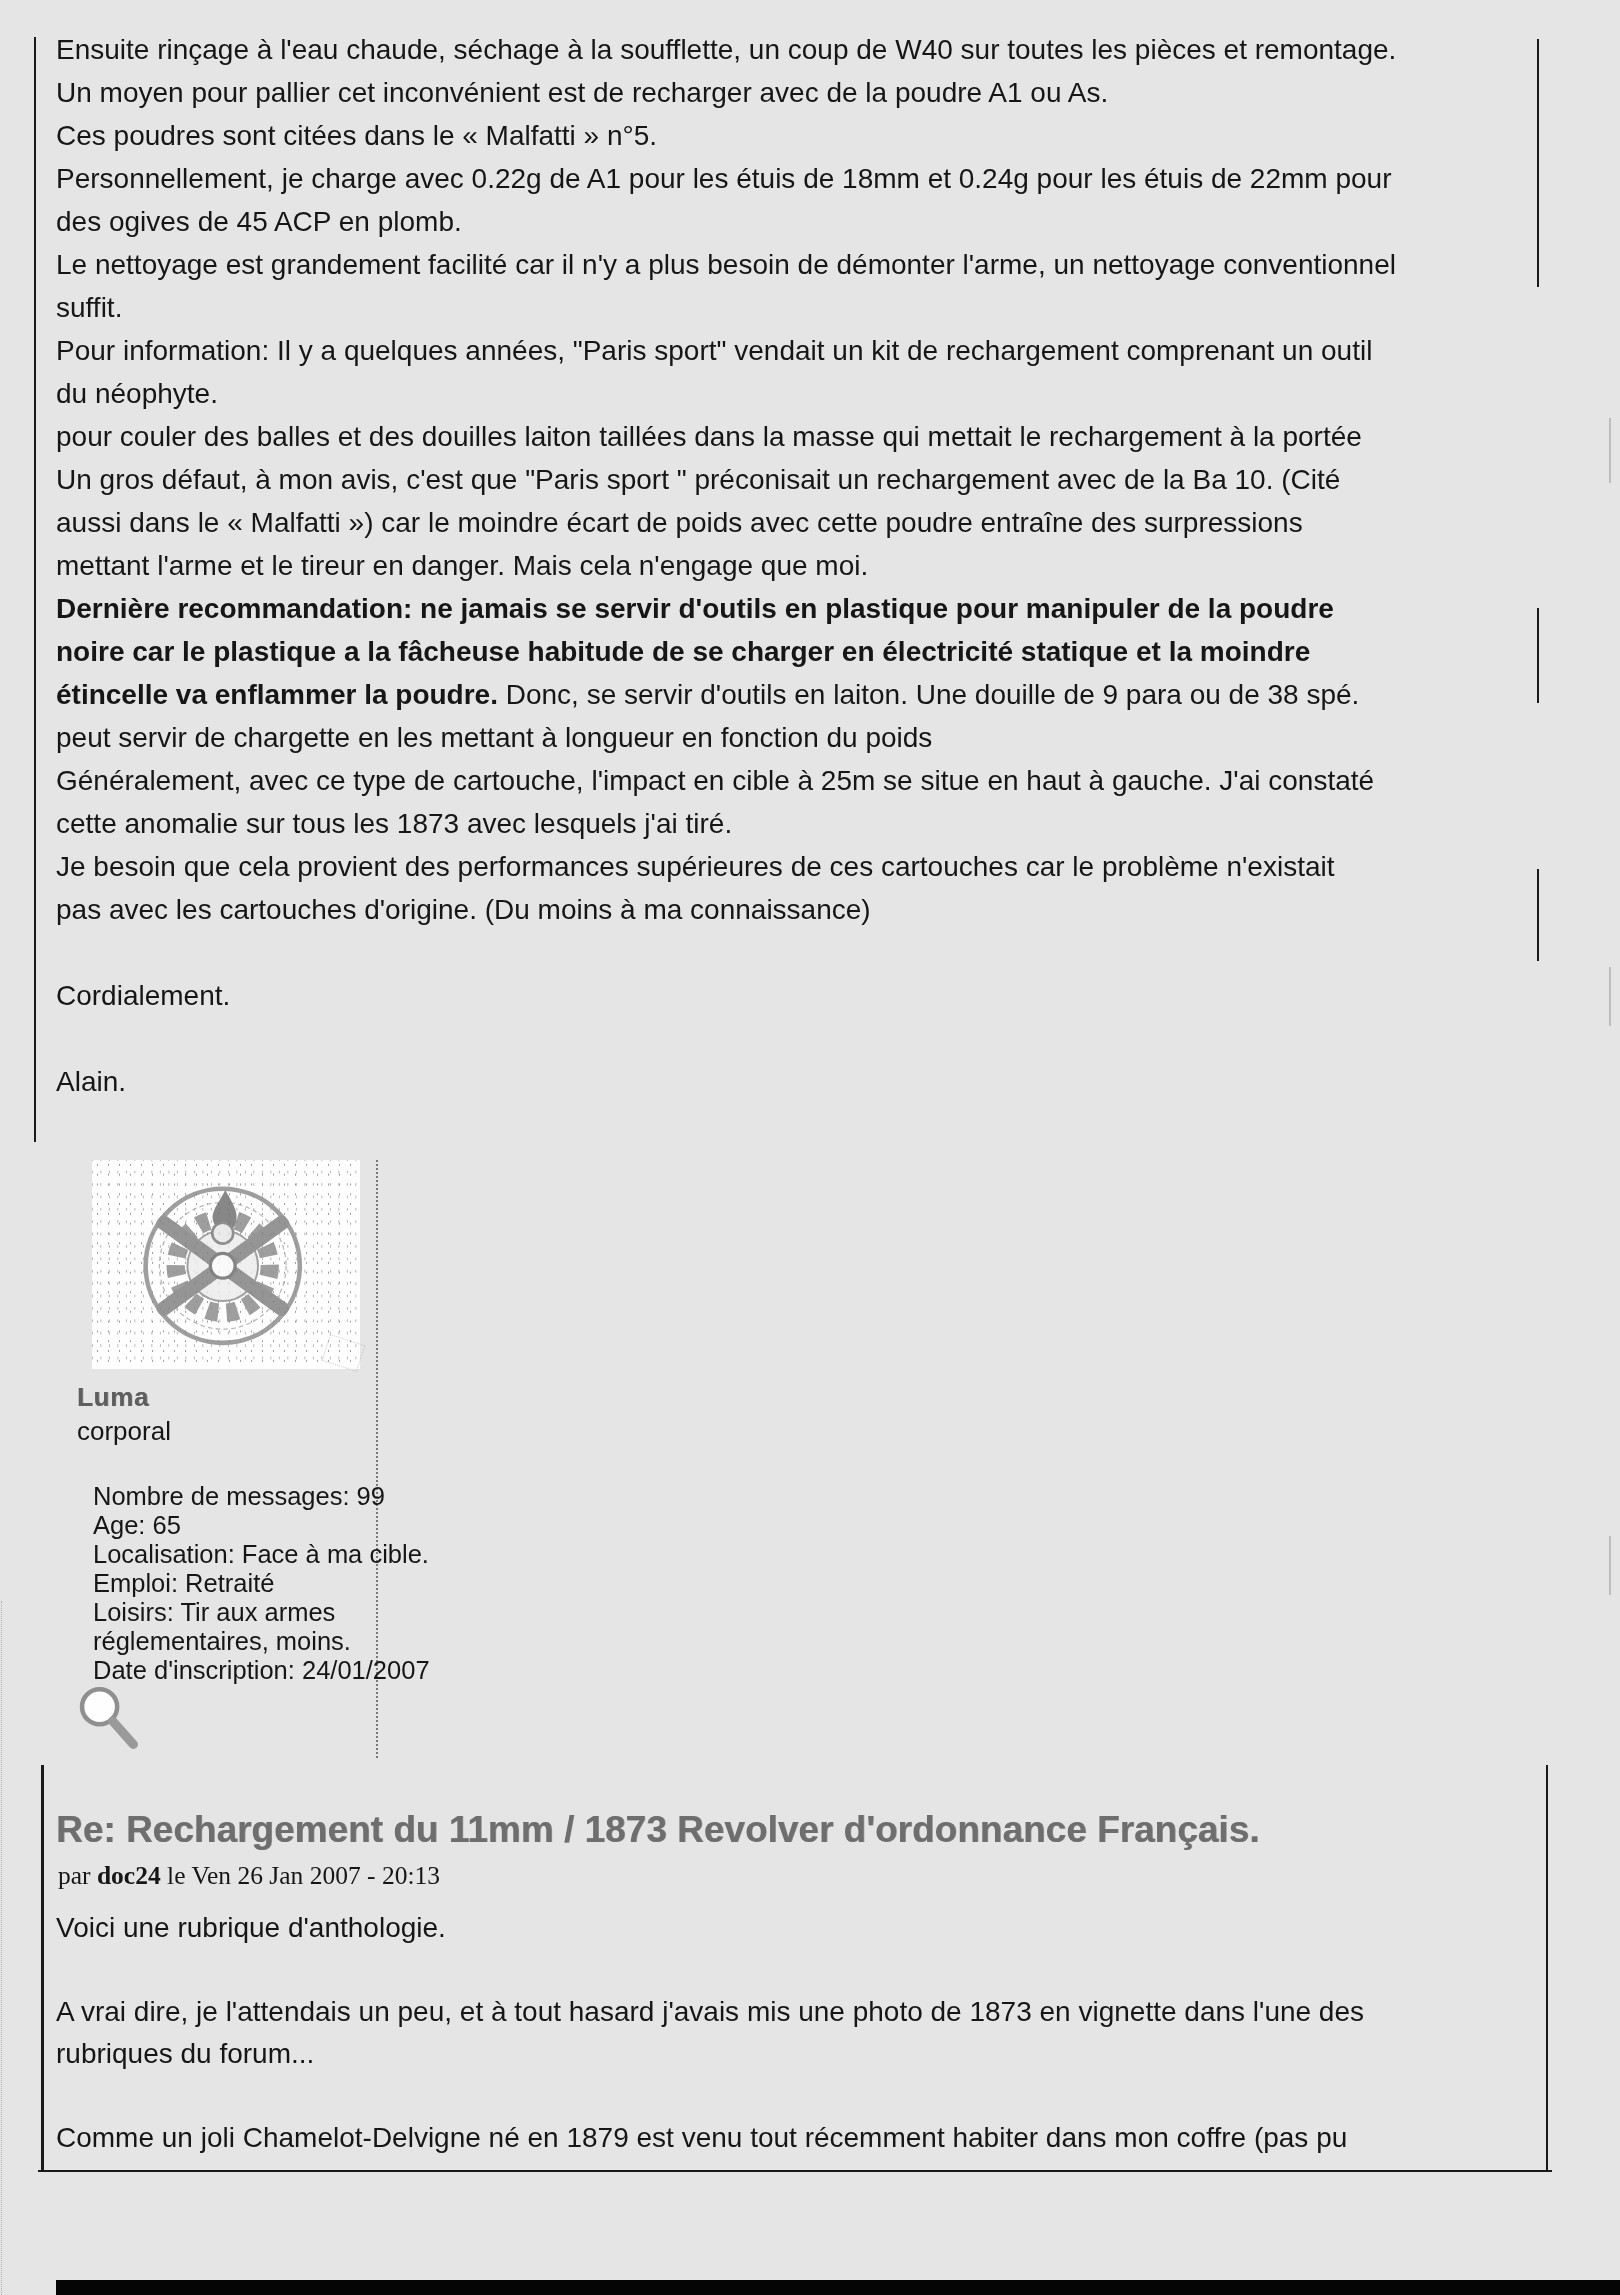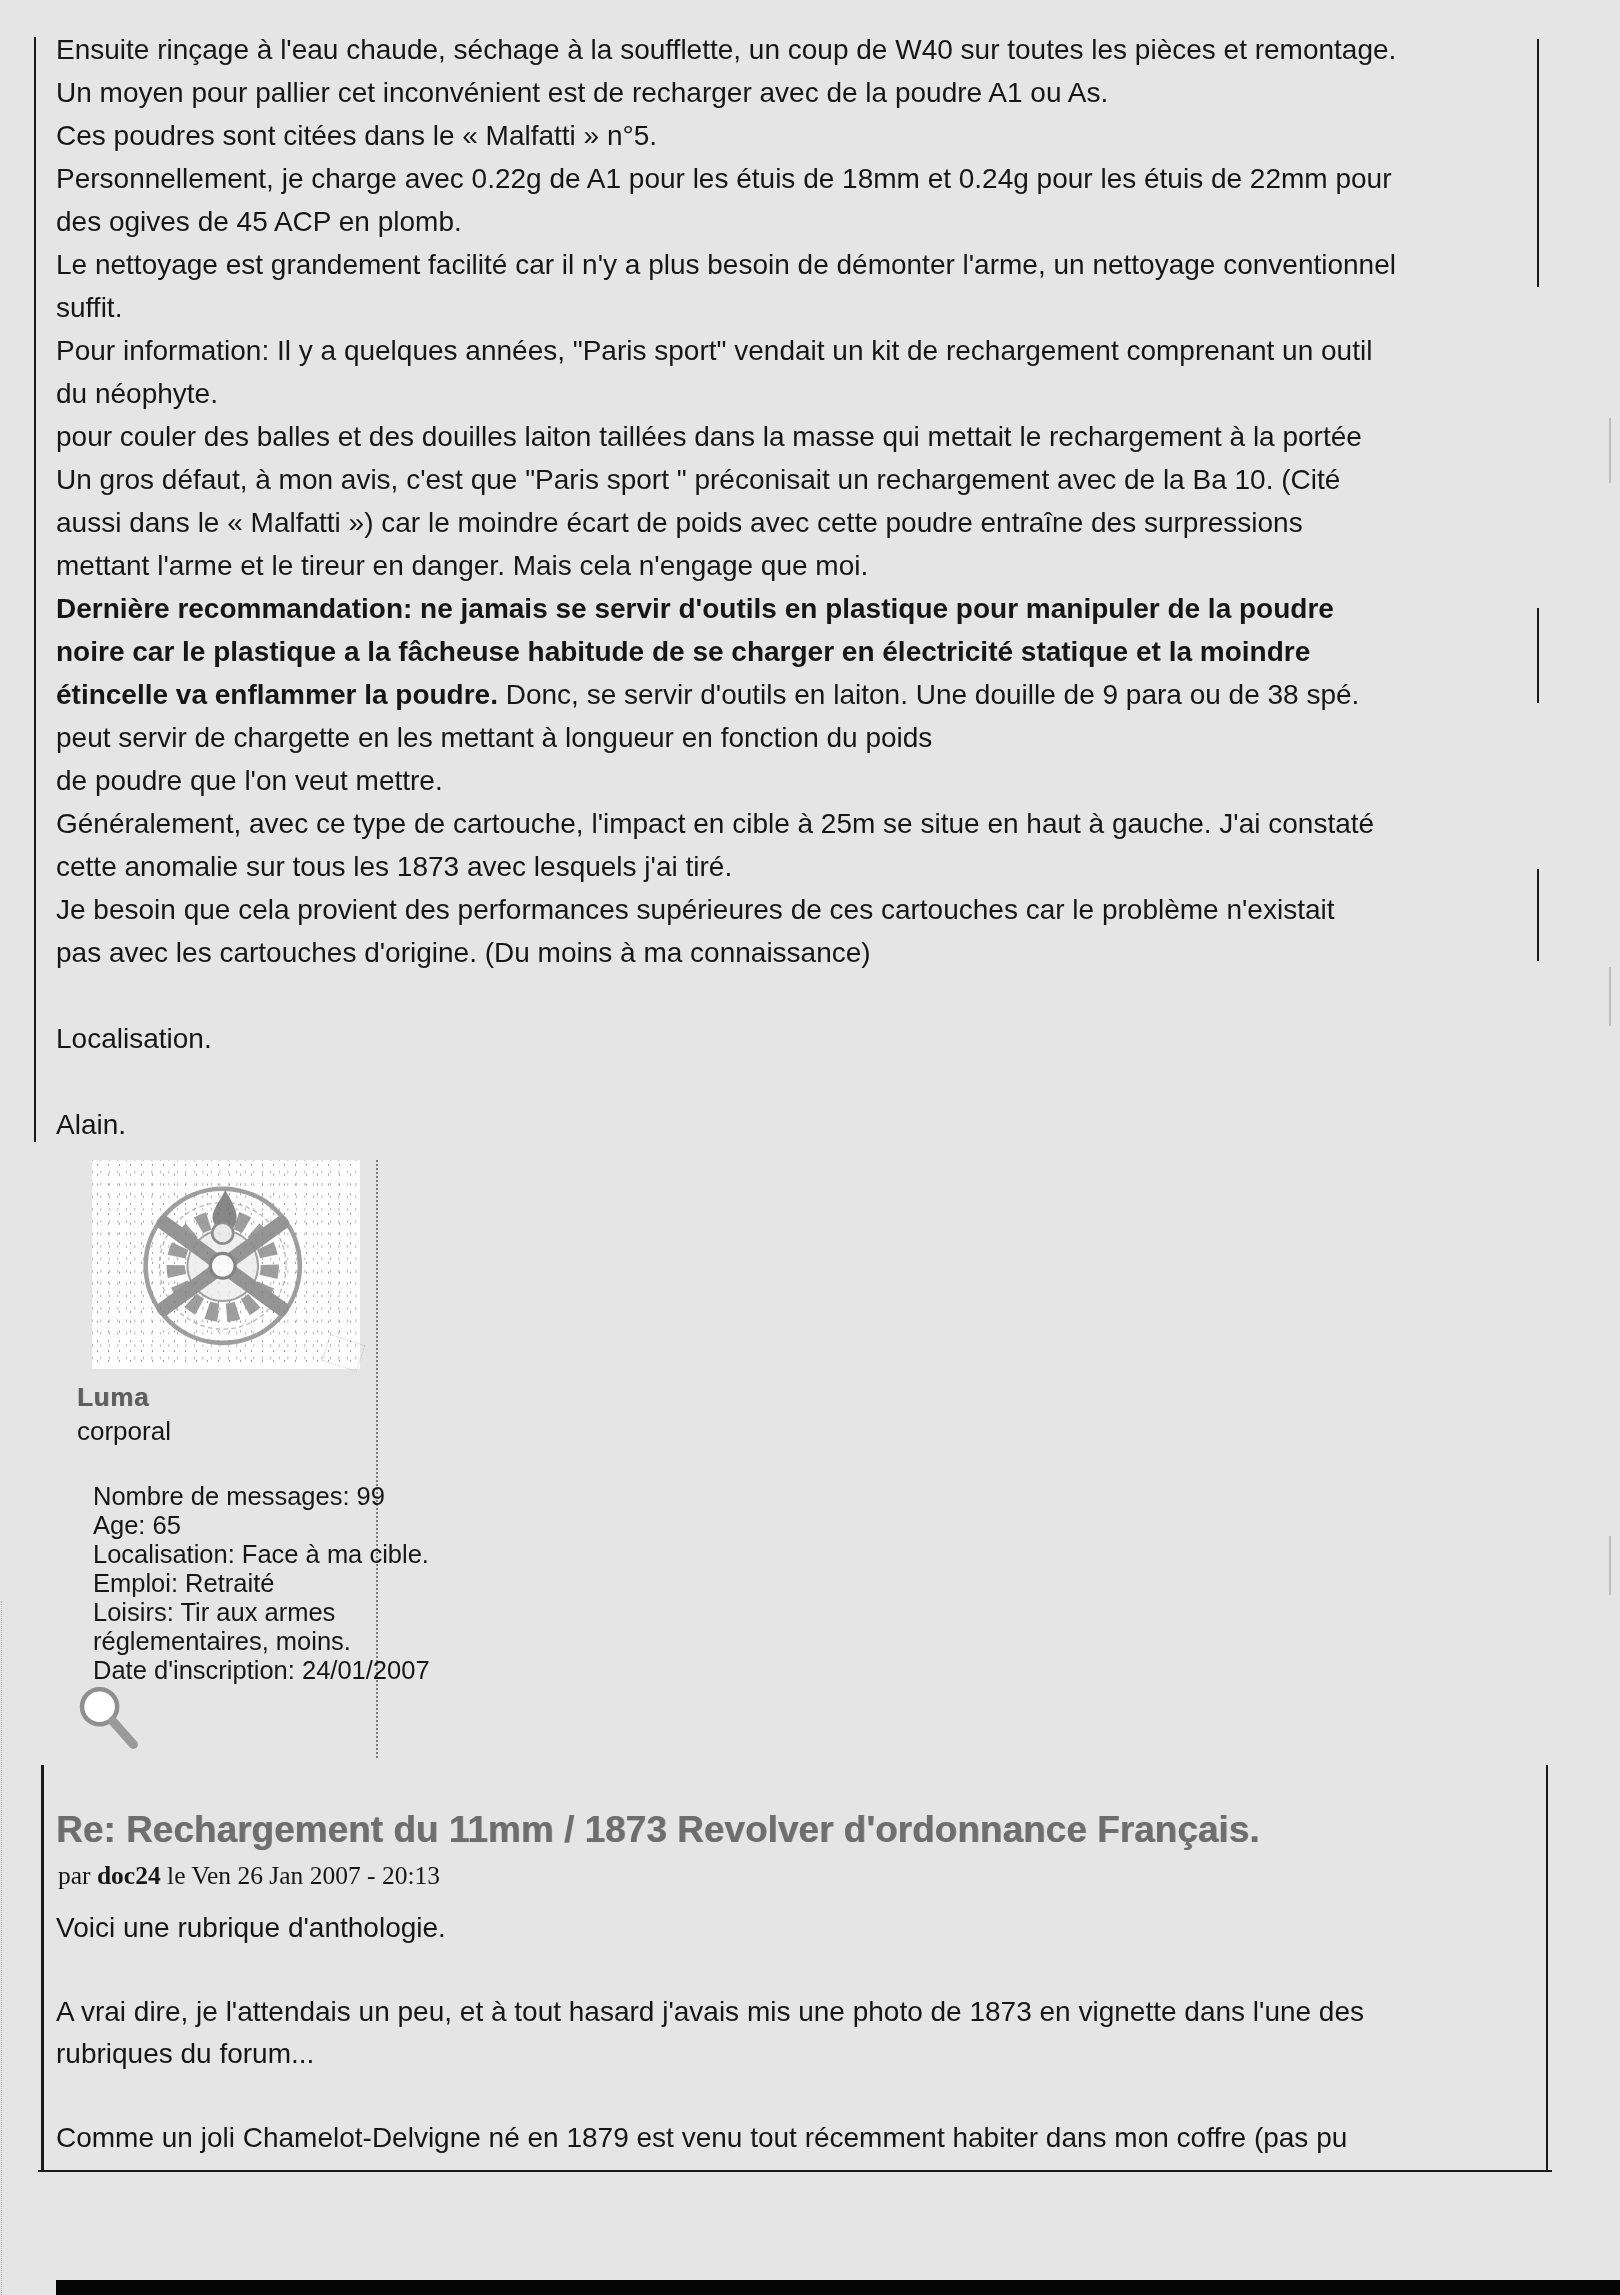--- a/index.html
+++ b/index.html
@@ -71,27 +71,26 @@
     <div class="ln">Pour information: Il y a quelques années, "Paris sport" vendait un kit de rechargement comprenant un outil</div>
     <div class="ln">du néophyte.</div>
     <div class="ln">pour couler des balles et des douilles laiton taillées dans la masse qui mettait le rechargement à la portée</div>
     <div class="ln">Un gros défaut, à mon avis, c'est que "Paris sport " préconisait un rechargement avec de la Ba 10. (Cité</div>
     <div class="ln">aussi dans le « Malfatti ») car le moindre écart de poids avec cette poudre entraîne des surpressions</div>
     <div class="ln">mettant l'arme et le tireur en danger. Mais cela n'engage que moi.</div>
     <div class="ln b">Dernière recommandation: ne jamais se servir d'outils en plastique pour manipuler de la poudre</div>
     <div class="ln b">noire car le plastique a la fâcheuse habitude de se charger en électricité statique et la moindre</div>
     <div class="ln"><span class="b">étincelle va enflammer la poudre.</span><span> Donc, se servir d'outils en laiton. Une douille de 9 para ou de 38 spé.</span></div>
     <div class="ln">peut servir de chargette en les mettant à longueur en fonction du poids</div>
-    <div class="ln">de poudre que l'on veut mettre.</div>
     <div class="ln">Généralement, avec ce type de cartouche, l'impact en cible à 25m se situe en haut à gauche. J'ai constaté</div>
     <div class="ln">cette anomalie sur tous les 1873 avec lesquels j'ai tiré.</div>
     <div class="ln">Je besoin que cela provient des performances supérieures de ces cartouches car le problème n'existait</div>
     <div class="ln">pas avec les cartouches d'origine. (Du moins à ma connaissance)</div>
     <div class="ln"></div>
-    <div class="ln">Localisation.</div>
+    <div class="ln">Cordialement.</div>
     <div class="ln"></div>
     <div class="ln">Alain.</div>
   </div>
 
   <div id="avatar-box">
     <svg width="268" height="209" viewBox="0 0 410 320">
       <circle cx="200" cy="162" r="118" fill="none" stroke="#8b8b8b" stroke-width="7"></circle>
       <circle cx="200" cy="162" r="97" fill="none" stroke="#ababab" stroke-width="2" stroke-dasharray="7 5"></circle>
       <circle cx="200" cy="162" r="72" fill="none" stroke="#8a8a8a" stroke-width="28" stroke-dasharray="17 13"></circle>
       <circle cx="200" cy="162" r="54" fill="#ececec" stroke="#8d8d8d" stroke-width="3"></circle>

